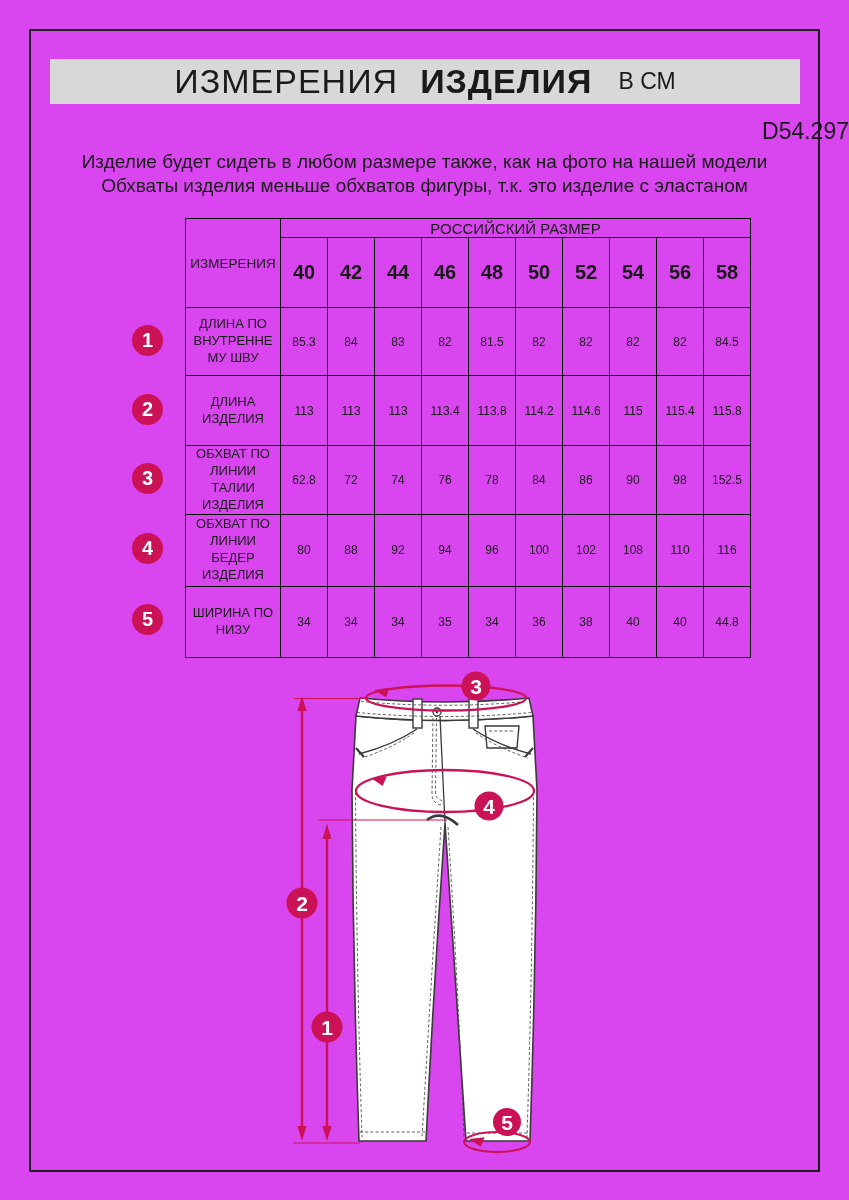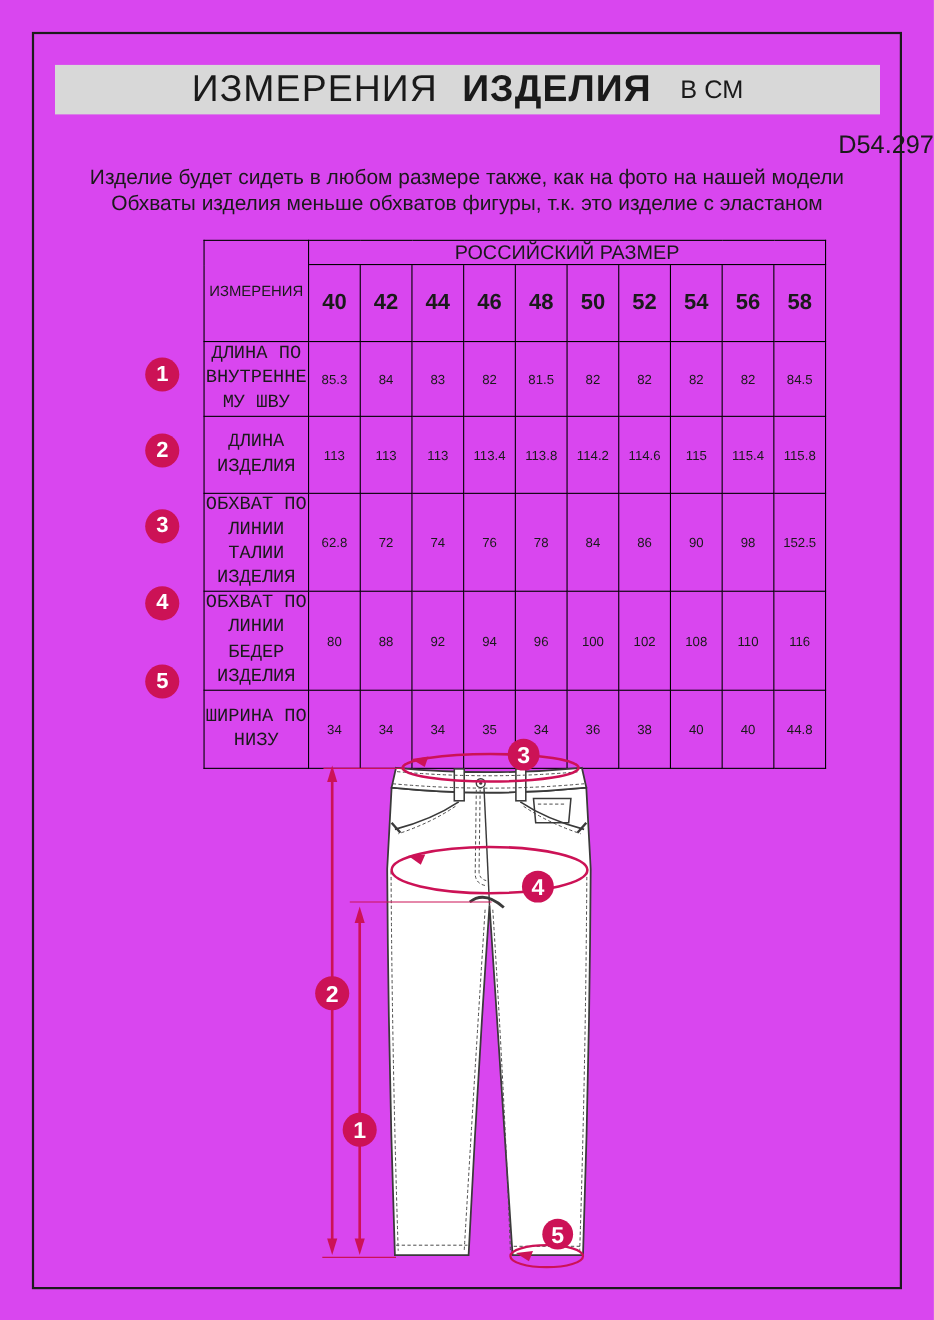--- a/index.html
+++ b/index.html
@@ -11,23 +11,23 @@
             background:#d8d8d8;display:flex;align-items:center;justify-content:center;}
   .title-reg{font-size:34px;letter-spacing:1px;}
   .title-bold{font-size:34px;font-weight:bold;margin-left:22px;letter-spacing:1px;}
   .title-small{font-size:23px;margin-left:26px;}
   .code{position:absolute;left:0;top:118px;width:849px;text-align:right;font-size:23px;}
   .desc{position:absolute;left:0;width:849px;text-align:center;font-size:19px;}
   .desc1{top:151px;} .desc2{top:175px;}
   table.meas{position:absolute;left:185px;top:218px;border-collapse:collapse;table-layout:fixed;}
   table.meas td{border:1px solid #000;text-align:center;vertical-align:middle;padding:0;}
   .cell-corner{font-size:13.5px;}
-  .cell-rus{font-size:18px;}
+  .cell-rus{font-size:15px;}
   .cell-size{font-size:20px;font-weight:bold;}
-  .cell-label{font-size:17px;line-height:1.3;white-space:pre-line;font-family:Liberation Mono, monospace;}
+  .cell-label{font-size:13px;line-height:1.3;white-space:pre-line;}
   .cell-val{font-size:12px;}
   .row-marker{position:absolute;left:132px;width:31px;height:31px;border-radius:50%;
               background:#cc1256;color:#fff;font-weight:bold;font-size:20px;
               display:flex;align-items:center;justify-content:center;}
   .svg-wrap{position:absolute;left:280px;top:668px;}
   .marker-text{font-family:"Liberation Sans", sans-serif;font-size:21px;font-weight:bold;fill:#ffffff;}
 </style>
 </head>
 <body>
 

